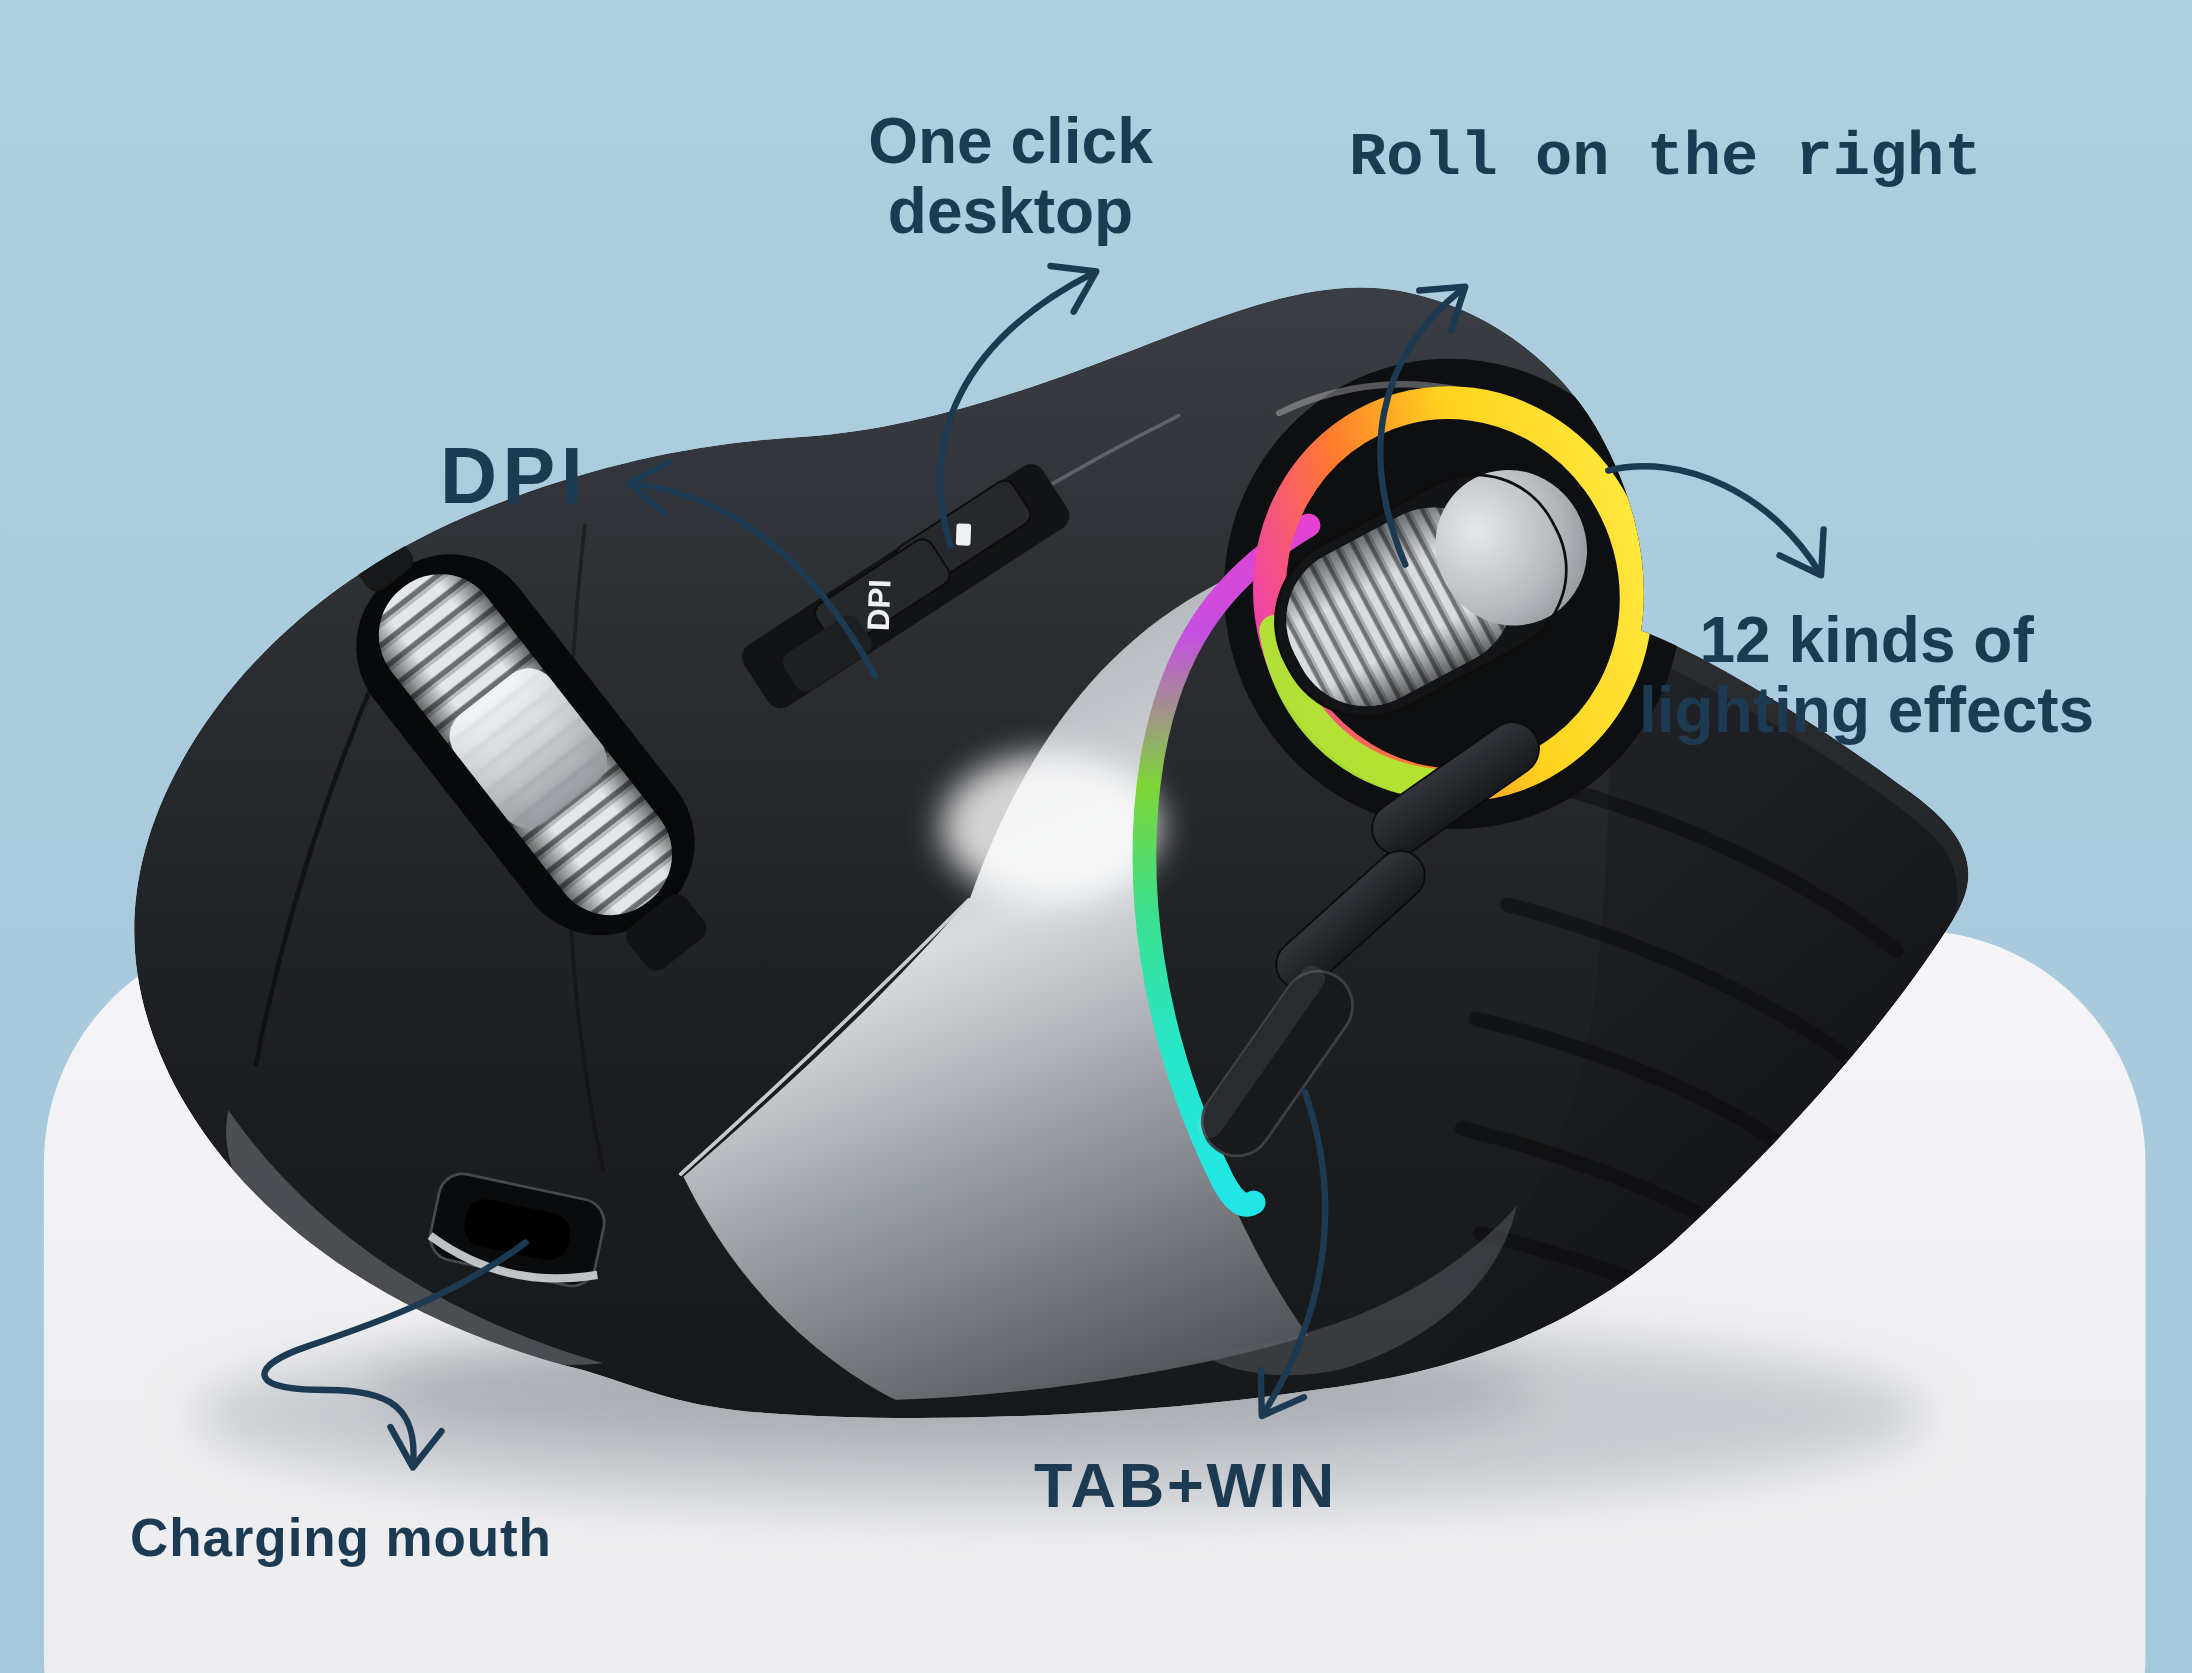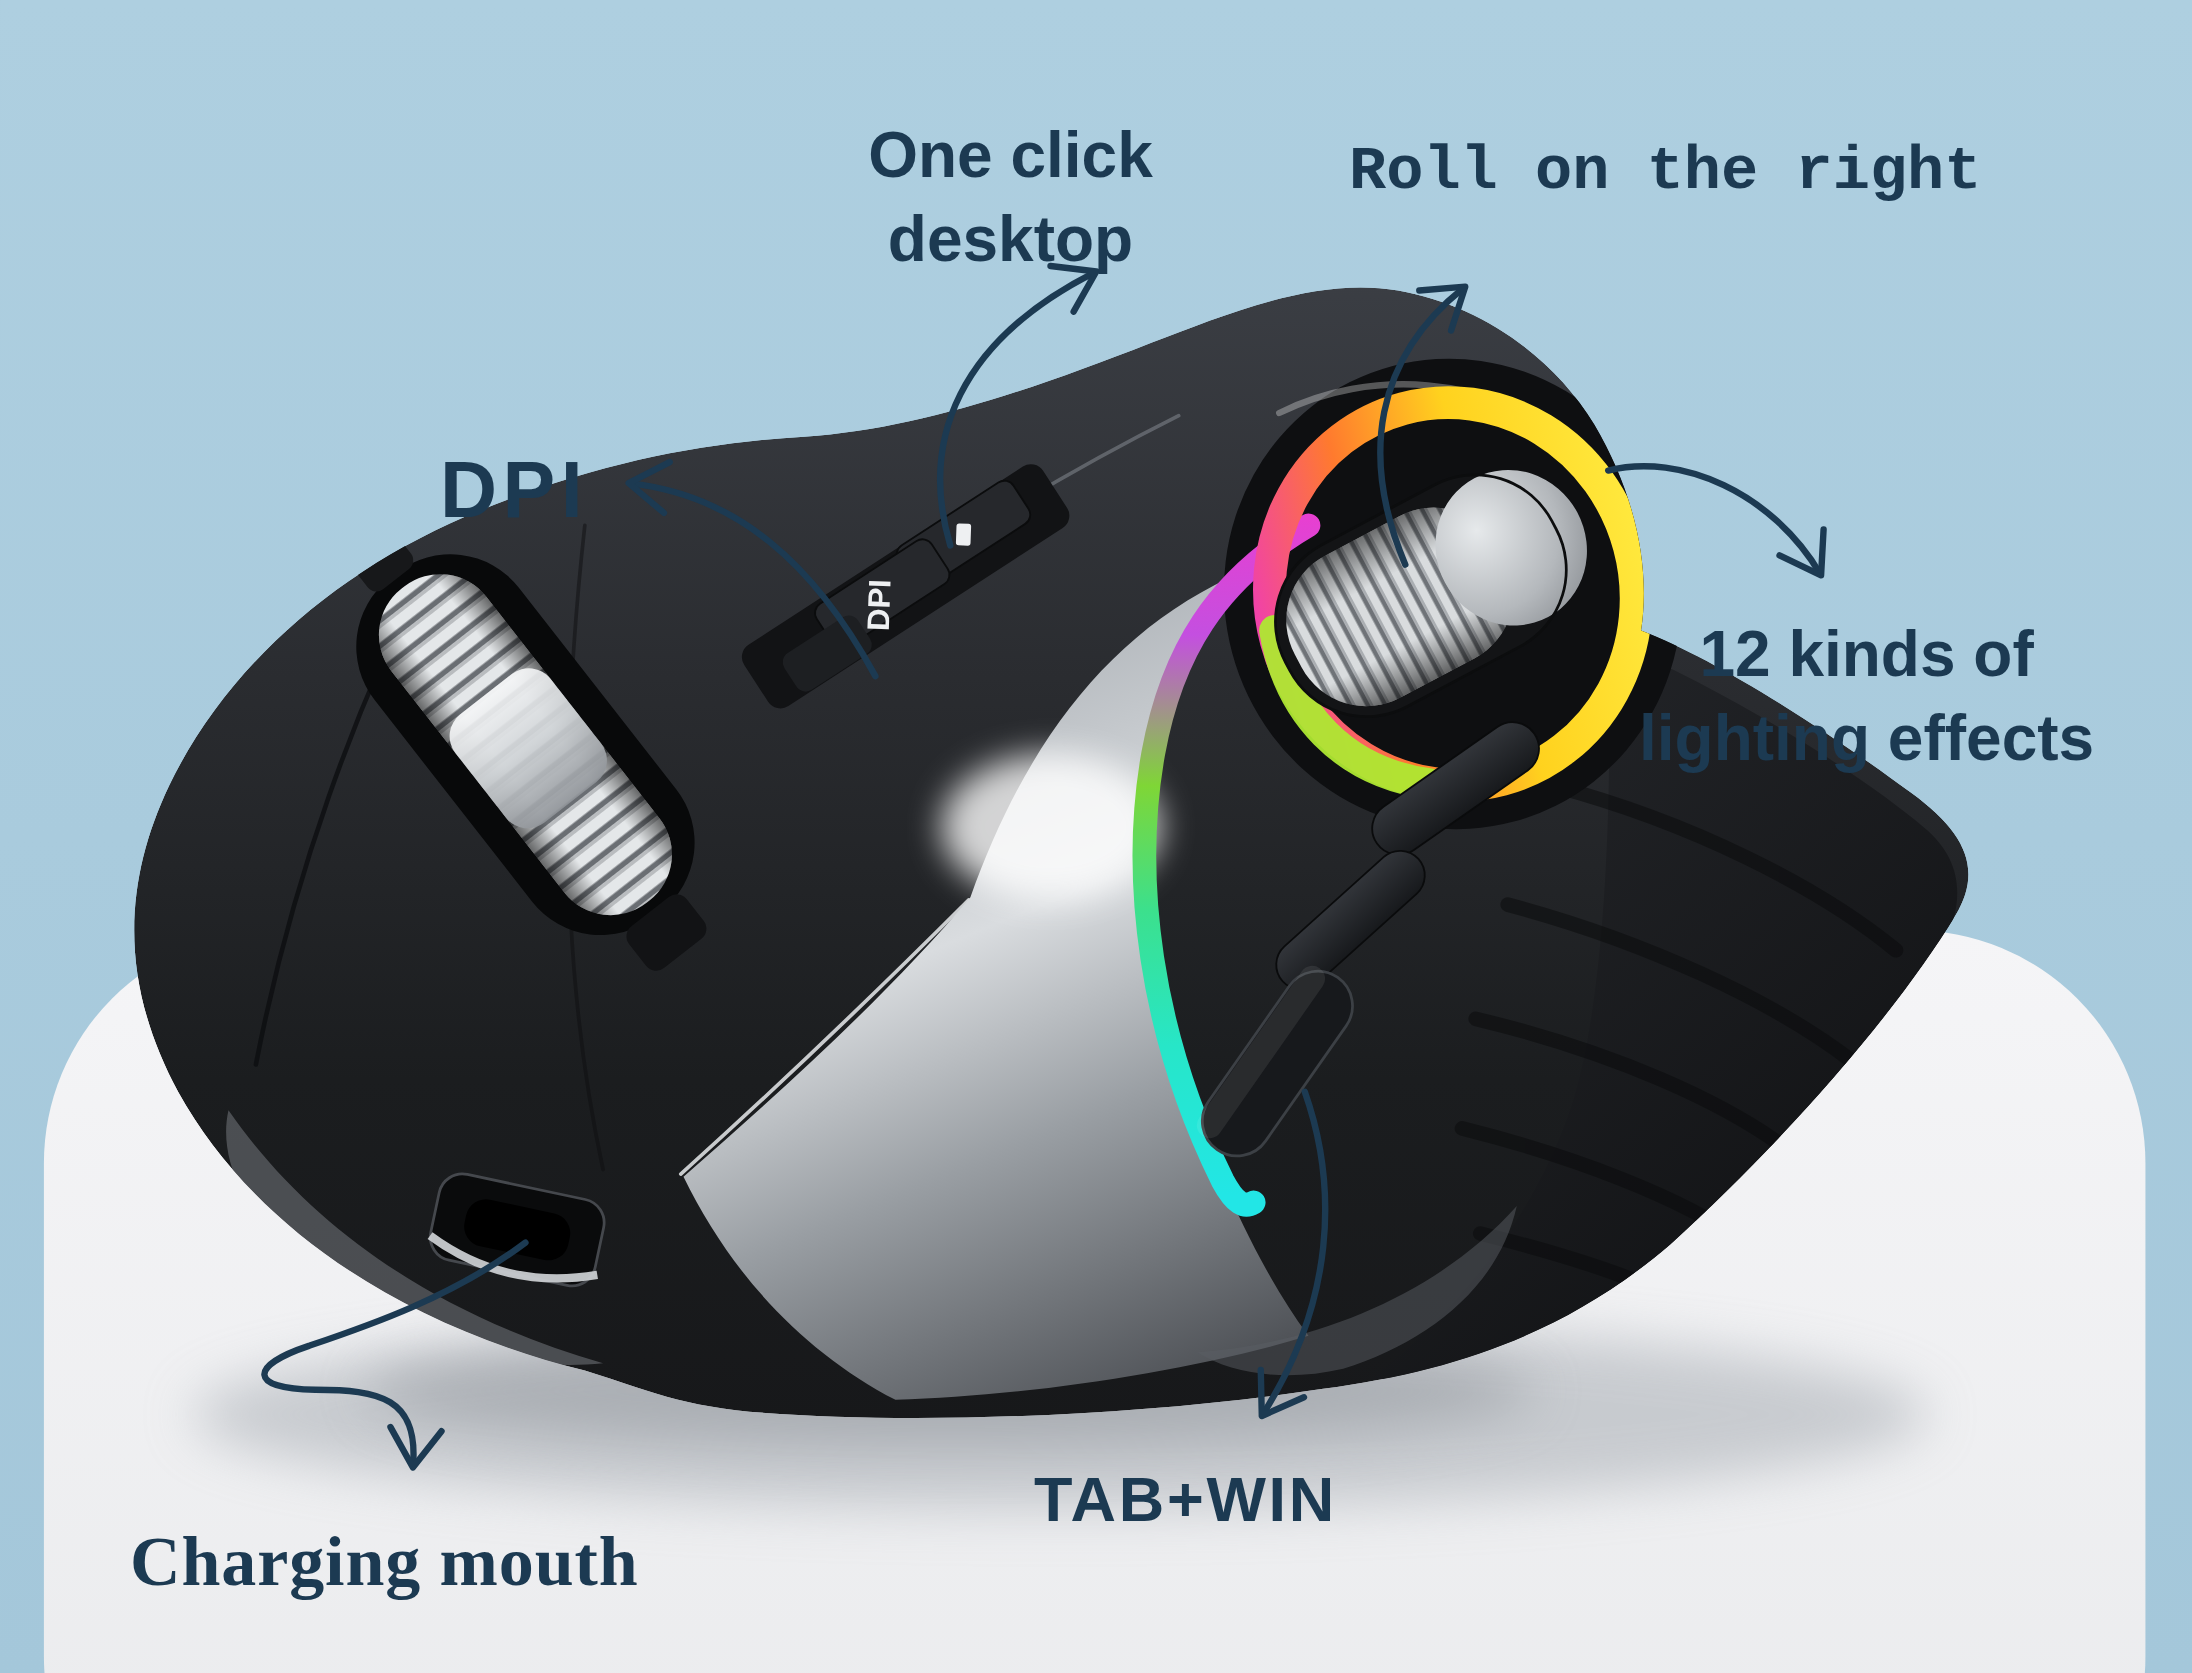--- a/index.html
+++ b/index.html
@@ -1,26 +1,26 @@
 <!DOCTYPE html>
 <html style="font-size:14.6px"><head>
 <meta charset="utf-8">
 <style>
   html,body{margin:0;padding:0;background:#a9cbdd;}
   .stage{position:relative;width:2193px;height:1673px;overflow:hidden;
          font-family:"Liberation Sans",sans-serif;}
   .stage svg{position:absolute;left:0;top:0;z-index:1;}
   .callout{position:absolute;z-index:2;color:#1c3a52;font-weight:700;line-height:1.1;white-space:nowrap;}
-  .callout span{display:block;margin-top:14px;}
+  .callout span{display:block;}
   .co-oneclick{left:828px;top:106px;width:365px;text-align:center;font-size:64px;}
   .co-roll{left:1349px;top:124px;font-size:62px;font-family:Liberation Mono, monospace;}
   .co-dpi{left:440px;top:433px;font-size:79px;letter-spacing:5.5px;}
   .co-light{left:1639px;top:605px;font-size:64px;text-align:center;}
   .co-tabwin{left:1034px;top:1451px;font-size:63px;letter-spacing:2.7px;}
-  .co-charge{left:130px;top:1509px;font-size:70px;letter-spacing:0.9px;font-family:Liberation Serif, serif;}
+  .co-charge{left:130px;top:1509px;font-size:53px;letter-spacing:0.9px;}
   .ink-stroke{stroke:#1c3a52;stroke-width:7;fill:none;stroke-linecap:round;}
 </style>
 </head>
 <body>
 
 <div class="stage">
 
 <svg viewBox="0 0 2400 1831" width="2193" height="1673">
   <defs>
     <linearGradient id="wallGrad" x1="0" y1="0" x2="0" y2="1">

